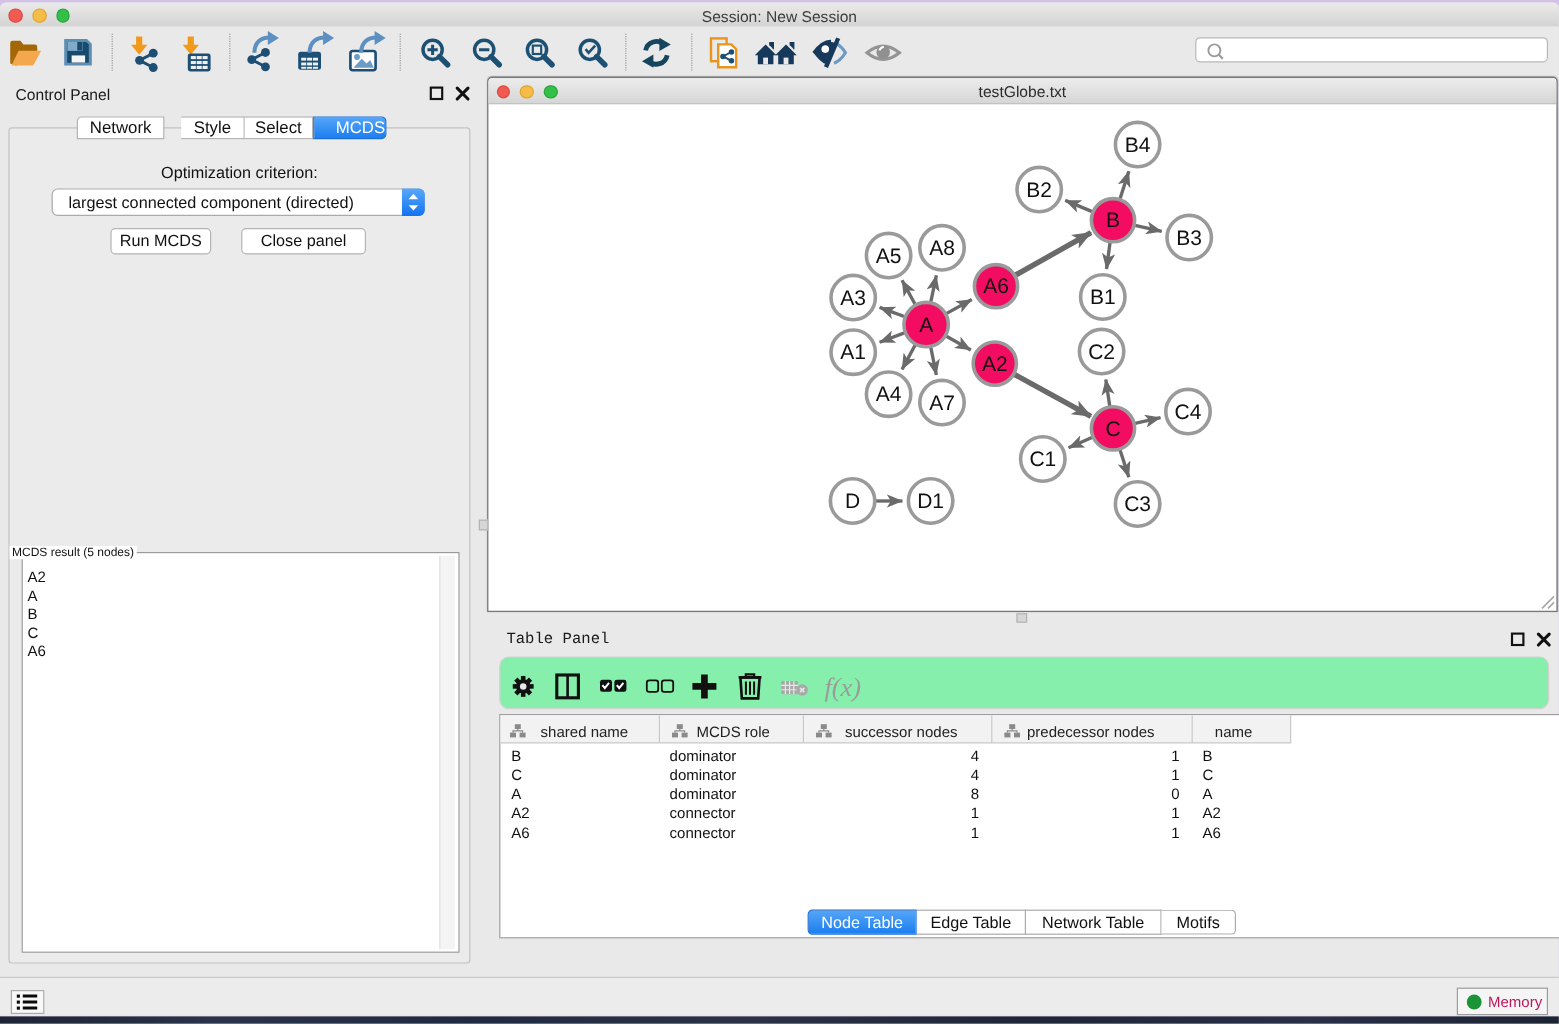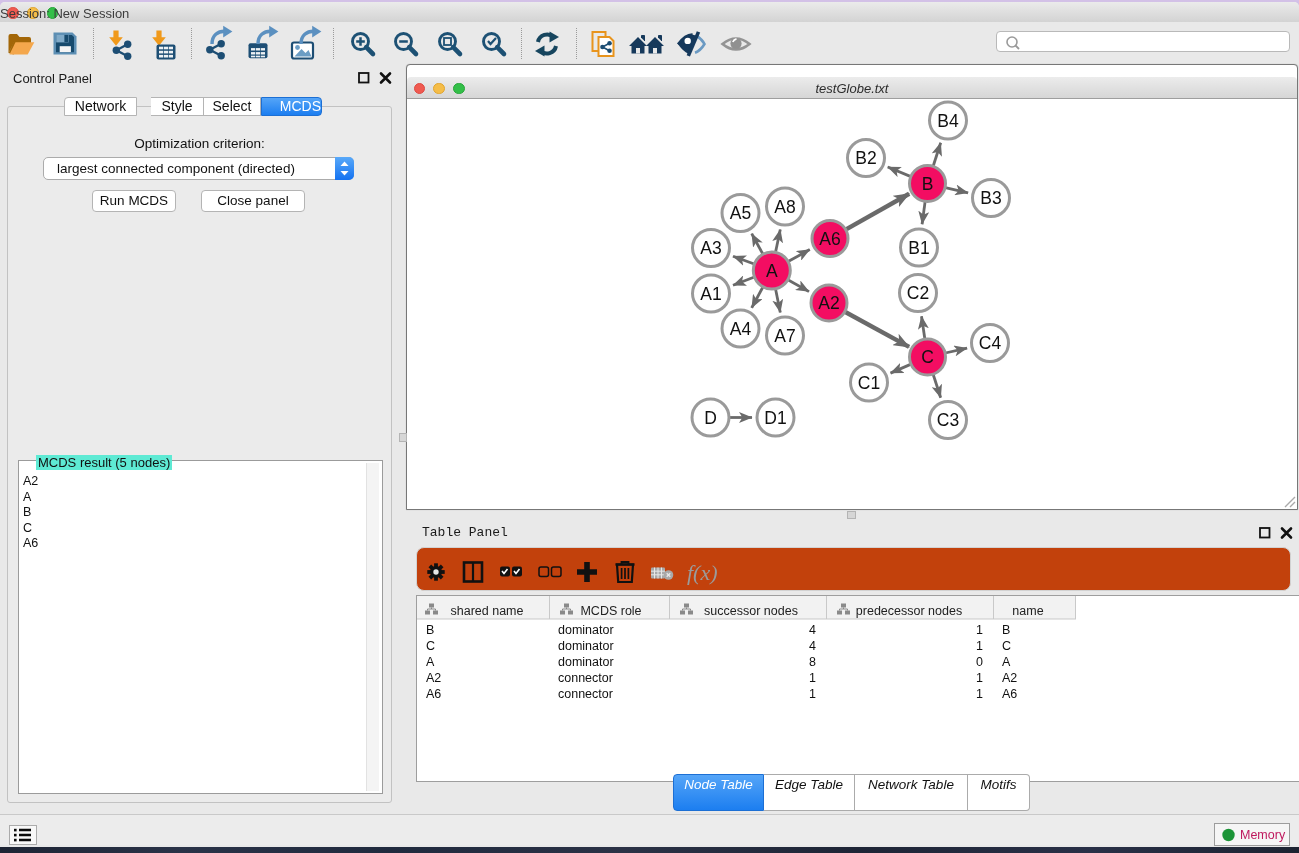--- a/index.html
+++ b/index.html
@@ -5,21 +5,21 @@
   * { margin:0; padding:0; box-sizing:border-box; }
   html,body { width:1299px; height:853px; overflow:hidden;
     font-family:"Liberation Sans", sans-serif; background:#d3c1e7; }
   #app { position:absolute; left:0; top:2px; width:1299px; height:845px;
     background:#e9e9e9; border-radius:5px 5px 0 0; }
   
   #titlebar { position:absolute; left:0; top:0; width:1299px; height:21px;
     background:linear-gradient(#ebebeb,#d3d3d3); border-bottom:1px solid #b1b1b1;
     border-radius:5px 5px 0 0; }
   .light { position:absolute; top:5px; width:12px; height:12px; border-radius:50%; }
-  #titlebar .t { position:absolute; left:0; right:0; top:4px; 
+  #titlebar .t { position:absolute; left:0; right:0; top:4px; text-align:center;
     font-size:13px; color:#3c3c3c; }
   
   #toolbar { position:absolute; left:0; top:20px; width:1299px; height:44px;
     background:#e9e9e9; }
   .tsep { position:absolute; top:6px; height:31px; width:0;
     border-left:1px dotted #9a9a9a; }
   #searchbox { position:absolute; left:996px; top:9px; width:294px; height:21px;
     background:#fff; border:1px solid #b9b9b9; border-radius:4px; }
   
   #cp-title { position:absolute; left:13px; top:69px; font-size:13px; color:#1a1a1a; }
@@ -34,44 +34,44 @@
   #dropdown { position:absolute; left:43px; top:155px; width:311px; height:23px;
     background:#fff; border:1px solid #ababab; border-radius:5px;
     font-size:13.5px; color:#111; line-height:21px; padding-left:13px; }
   #stepper { position:absolute; right:-1px; top:-1px; width:19px; height:23px;
     background:linear-gradient(#59a9f9,#1472f1); border-radius:0 5px 5px 0; }
   .btn { position:absolute; top:188px; height:22px; background:#fff;
     border:1px solid #b4b4b4; border-radius:4px; font-size:13.5px; color:#111;
     text-align:center; line-height:20px; }
   #groupbox { position:absolute; left:18px; top:458px; width:365px; height:334px;
     background:#fff; border:1px solid #9b9b9b; }
-  #grouplabel { position:absolute; left:36px; top:453px; background:#5eead4;
-    font-size:13px; color:#111; padding:0 2px; }
+  #grouplabel { position:absolute; left:8px; top:453px; background:#ffffff;
+    font-size:10px; color:#111; padding:0 2px; }
   #mcdslist { position:absolute; left:23px; top:472px; font-size:12.5px;
     color:#111; line-height:15.6px; }
   #gb-scroll { position:absolute; right:3px; top:2px; width:13px; height:328px;
     background:#f4f4f4; border-left:1px solid #e2e2e2; }
   
   #netwin { position:absolute; left:406px; top:62px; width:892px; height:446px;
     background:#fff; border:1px solid #777; border-radius:4px 4px 0 0;
     box-shadow:0 0 1px rgba(0,0,0,.3); }
-  #nettitle { position:absolute; left:0; top:12px; width:100%; height:22px;
+  #nettitle { position:absolute; left:0; top:0; width:100%; height:22px;
     background:linear-gradient(#ececec,#d6d6d6); border-bottom:1px solid #9e9e9e;
-    border-radius:4px 4px 0 0;font-style:italic; }
+    border-radius:4px 4px 0 0; }
   #nettitle .t { position:absolute; left:0; right:0; top:4px; text-align:center;
     font-size:13px; color:#2c2c2c; }
   
   #tp-title { position:absolute; left:422px; top:523px; font-size:13px; color:#1a1a1a;font-family:Liberation Mono, monospace; }
   #tp-toolbar { position:absolute; left:416px; top:545px; width:875px; height:44px;
-    background:#c2410c; border:1px solid #d2d2d2; border-radius:8px; }
+    background:#86efac; border:1px solid #d2d2d2; border-radius:8px; }
   #tablebox { position:absolute; left:416px; top:593px; width:950px; height:187px;
     background:#fff; border:1px solid #9e9e9e; }
-  .btab { position:absolute; top:772px; height:37px; background:#fff;
+  .btab { position:absolute; top:756px; height:21px; background:#fff;
     border:1px solid #ababab; font-size:13.5px; color:#111; text-align:center;
-    line-height:19px;font-style:italic; }
+    line-height:19px; }
   .btabsel { background:linear-gradient(#55a5f8,#1c7ef0); color:#fff; border-color:#1c6fd4; }
   
   #statusbar { position:absolute; left:0; top:812px; width:1299px; height:31px;
     background:#ececec; border-top:1px solid #c9c9c9; }
   #memorybtn { position:absolute; left:1214px; top:8px; width:76px; height:23px;
     background:#f5f5f5; border:1px solid #9c9c9c;
     font-size:12.5px; color:#be185d; }
   #listbtn { position:absolute; left:9px; top:10px; width:28px; height:20px;
     background:#f8f8f8; border:1px solid #ababab; }
   #deskbottom { position:absolute; left:0; top:847px; width:1299px; height:6px;

